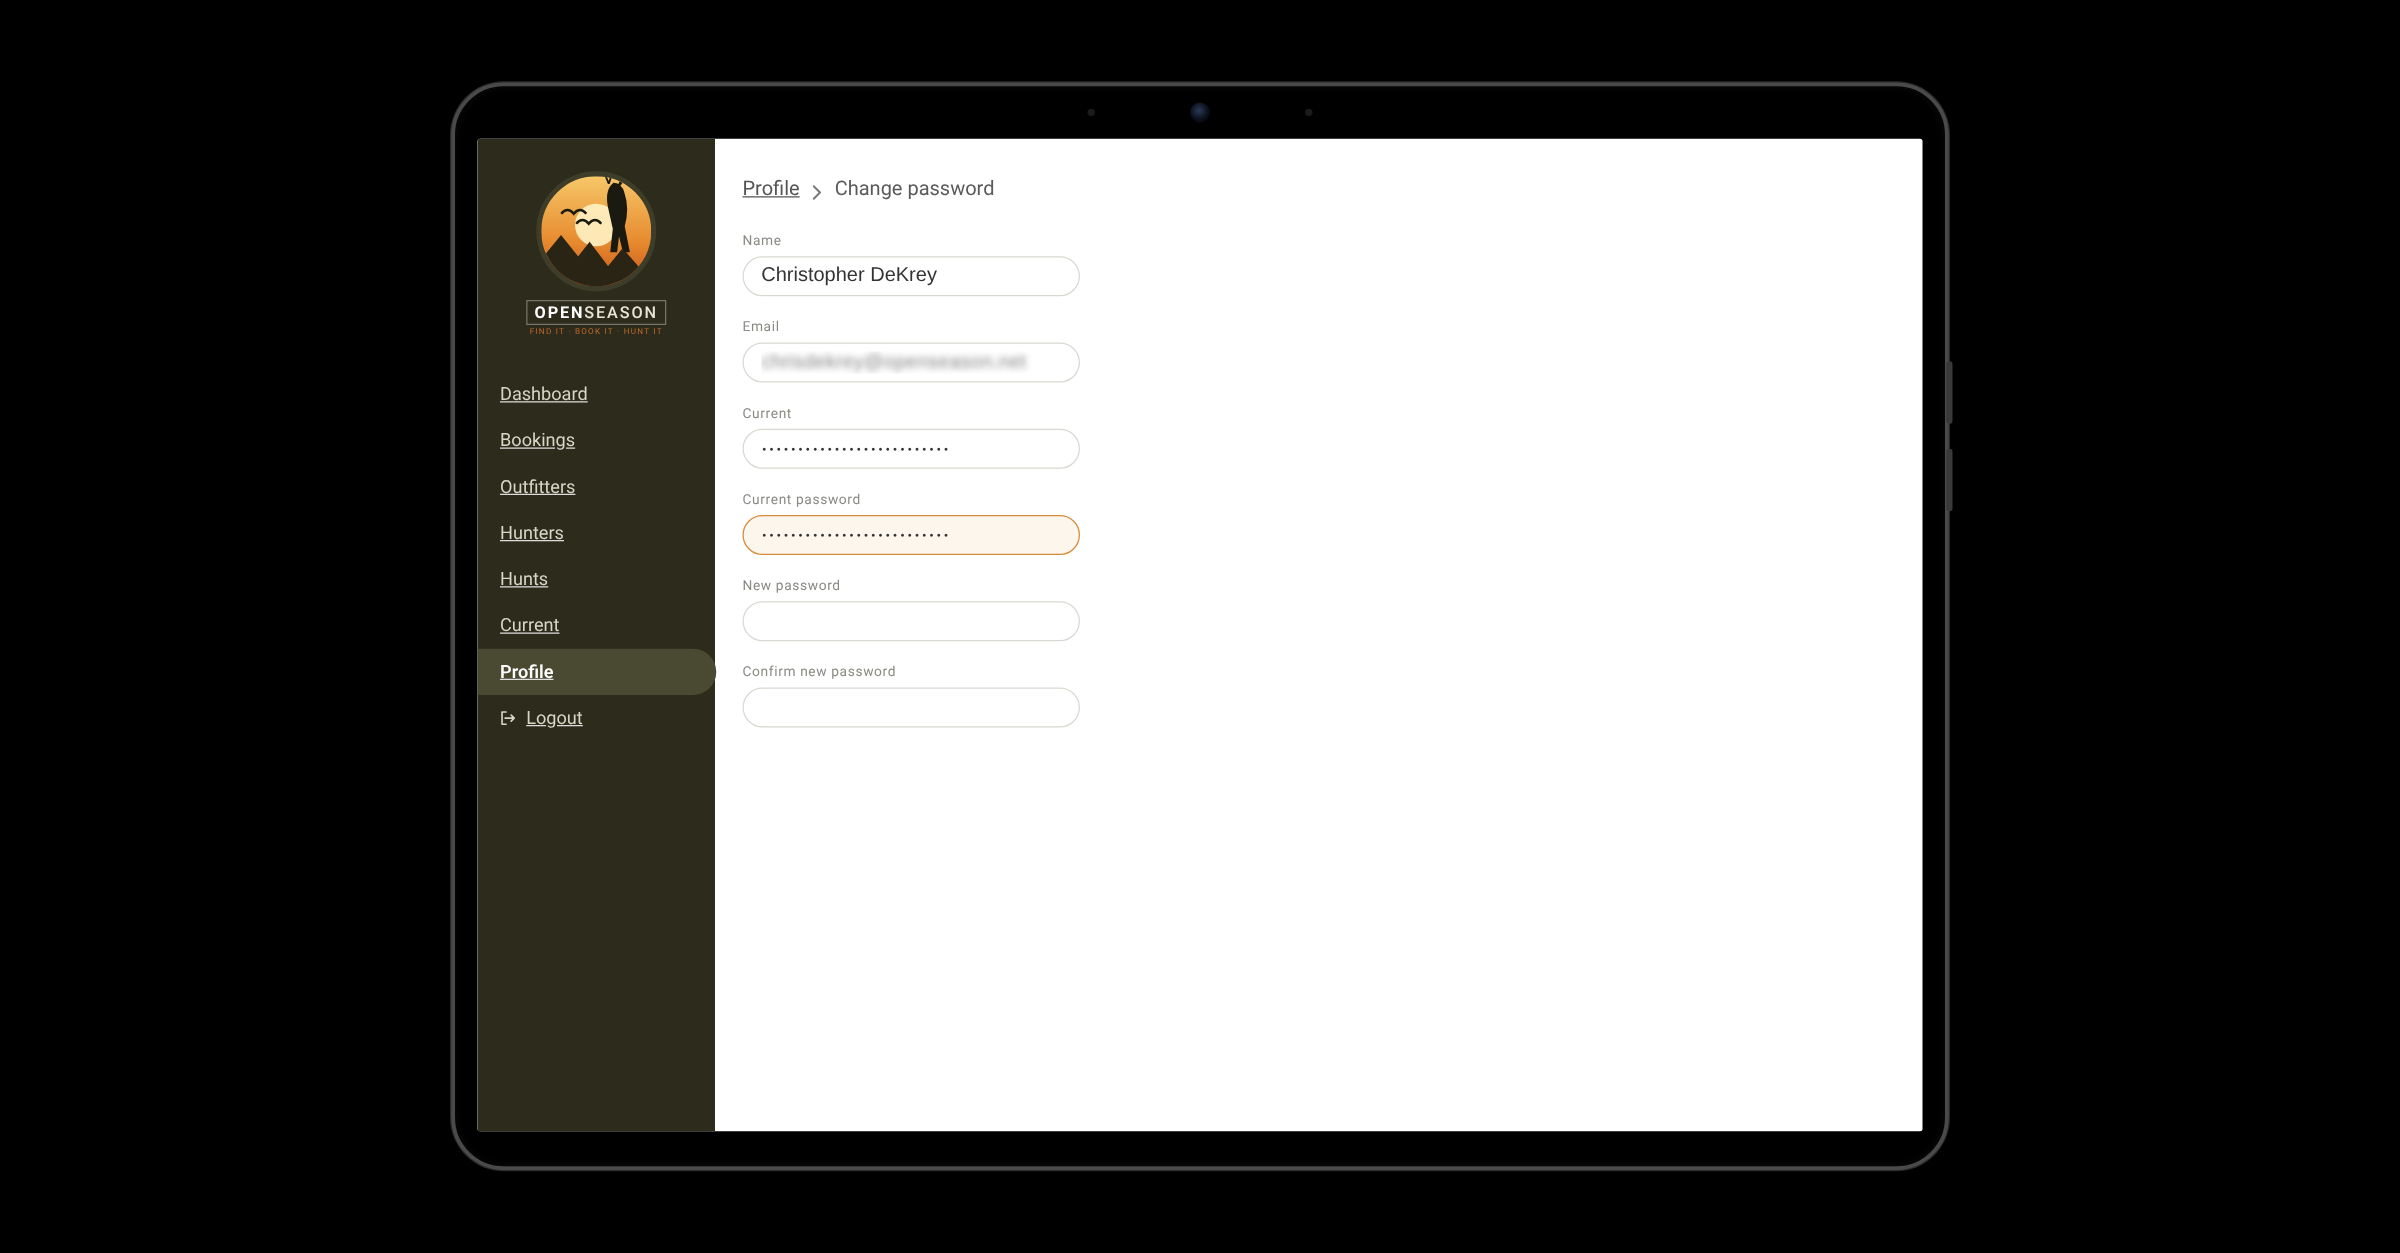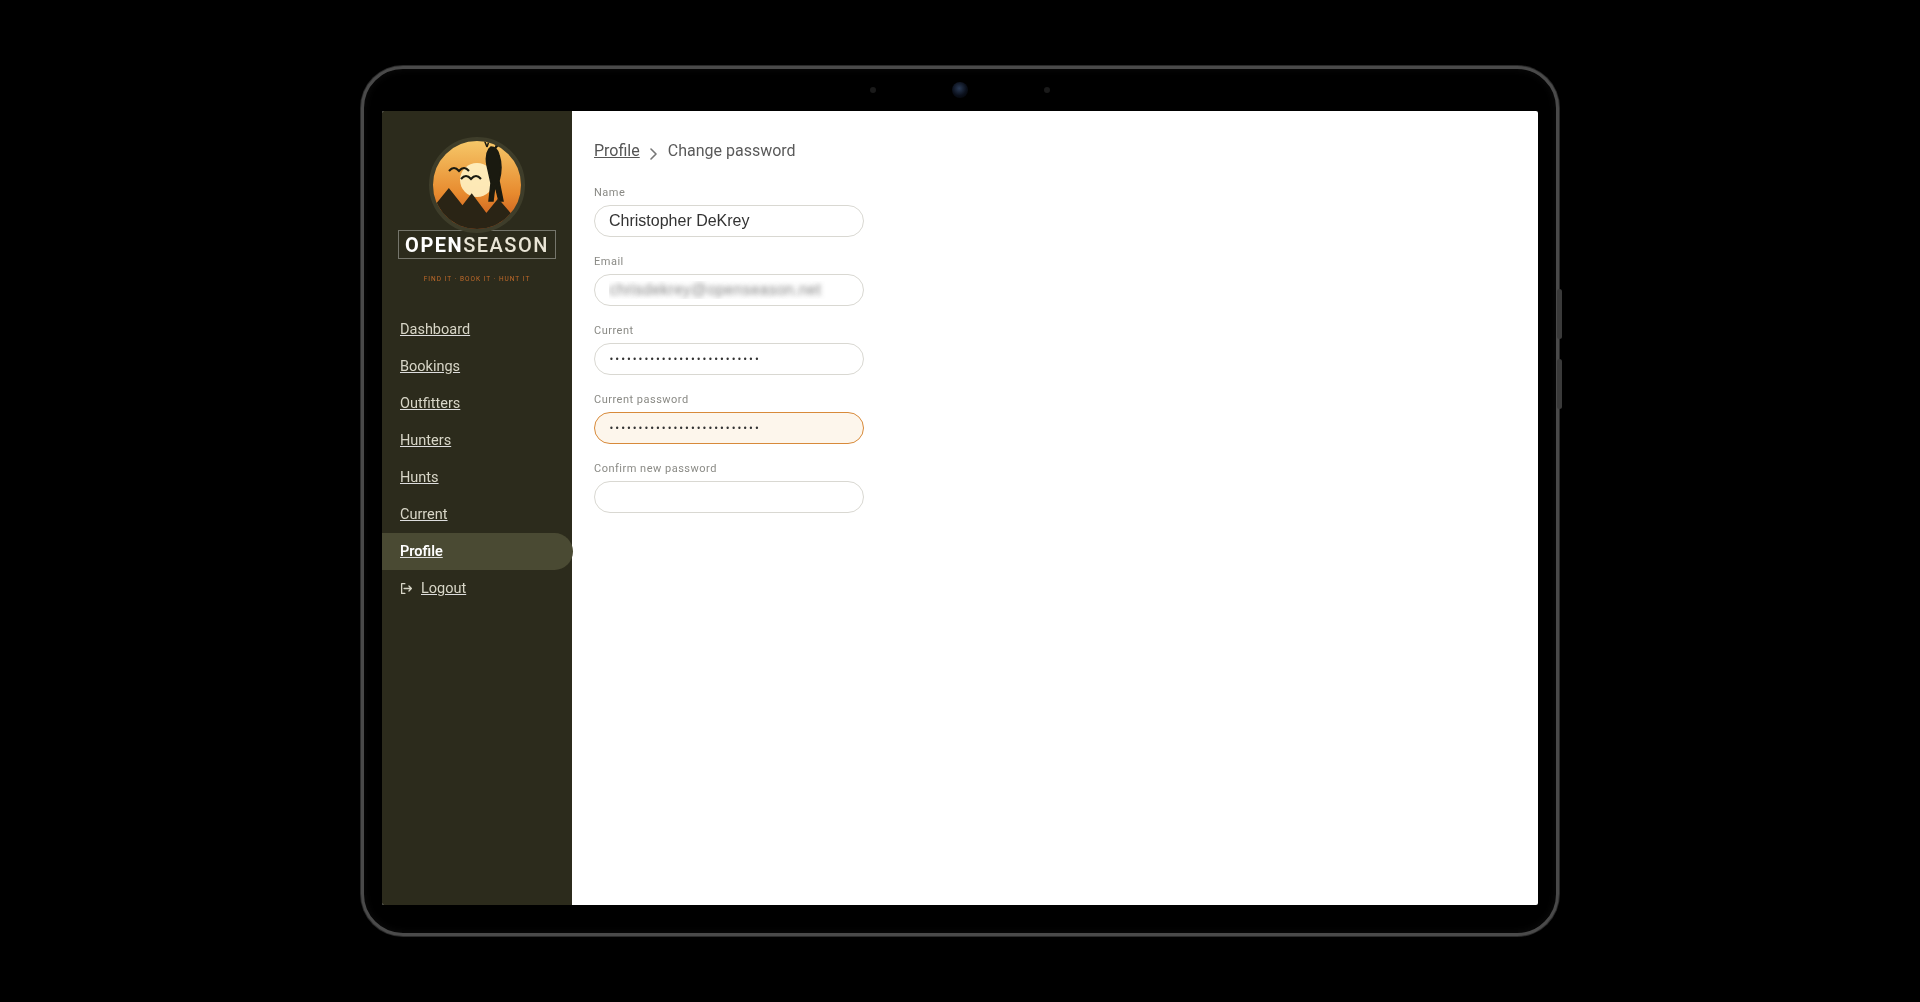--- a/index.html
+++ b/index.html
@@ -96,33 +96,34 @@
     width:34px; height:34px; border-radius:50%;
     background:#fff2c4; opacity:.9;
   }
   .deer {
     position:absolute; right:4px; top:-6px; width:48px; height:70px;
   }
   .birds {
     position:absolute; left:14px; top:22px; width:44px; height:24px;
   }
   .brand {
-    font-size: 20px;
+    margin-top: 10px;
+    font-size: 13px;
     letter-spacing: 1.5px;
     color:#e9e5d6;
     font-weight:500;
     text-align:center;
   }
   .brand b { font-weight:700; color:#fff; }
   .brand-box {
     border:1px solid rgba(255,255,255,.35);
     padding:2px 6px 1px;
   }
   .tagline {
-    margin-top:18px;
+    margin-top:3px;
     font-size:6.5px; letter-spacing:1px; color:#c06a2a;
   }
 
   .nav { list-style:none;text-decoration:underline; }
   .nav li {
     padding: 10px 0 10px 18px;
     font-size: 14.5px;
     color: #d8d6c7;
     cursor: pointer;
     display:flex; align-items:center; gap:8px;
@@ -293,20 +294,24 @@
       <div class="field">
         <label>Current</label>
         <input class="input pw" type="text" value="••••••••••••••••••••••••••" style="">
       </div>
 
       <div class="field">
         <label>Current password</label>
         <input class="input pw highlight" type="text" value="••••••••••••••••••••••••••" style="">
       </div>
 
+      <div class="field">
+        <label>New password</label>
+        <input class="input" type="password" value="" style="">
+      </div>
 
       <div class="field">
         <label>Confirm new password</label>
         <input class="input" type="password" value="" style="">
       </div>
 
     </main>
 
   </div>
 </div>

